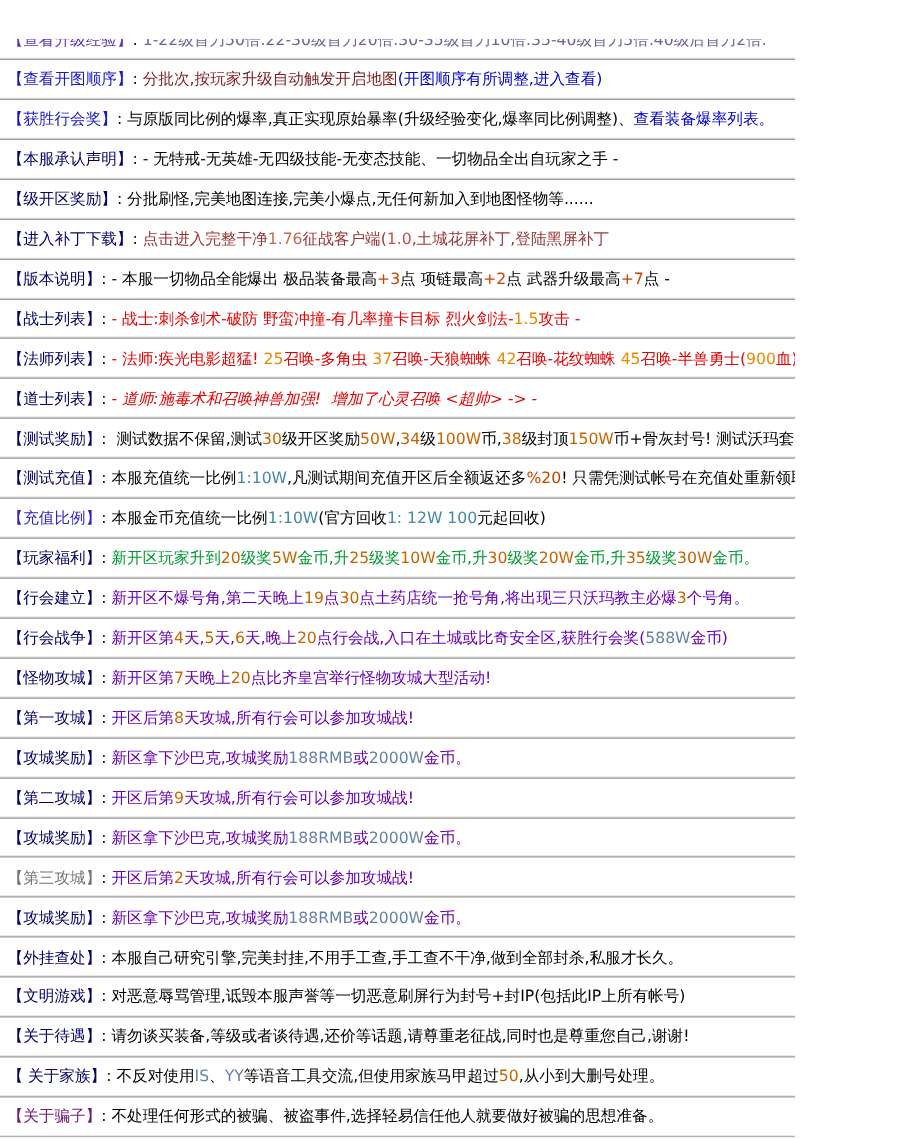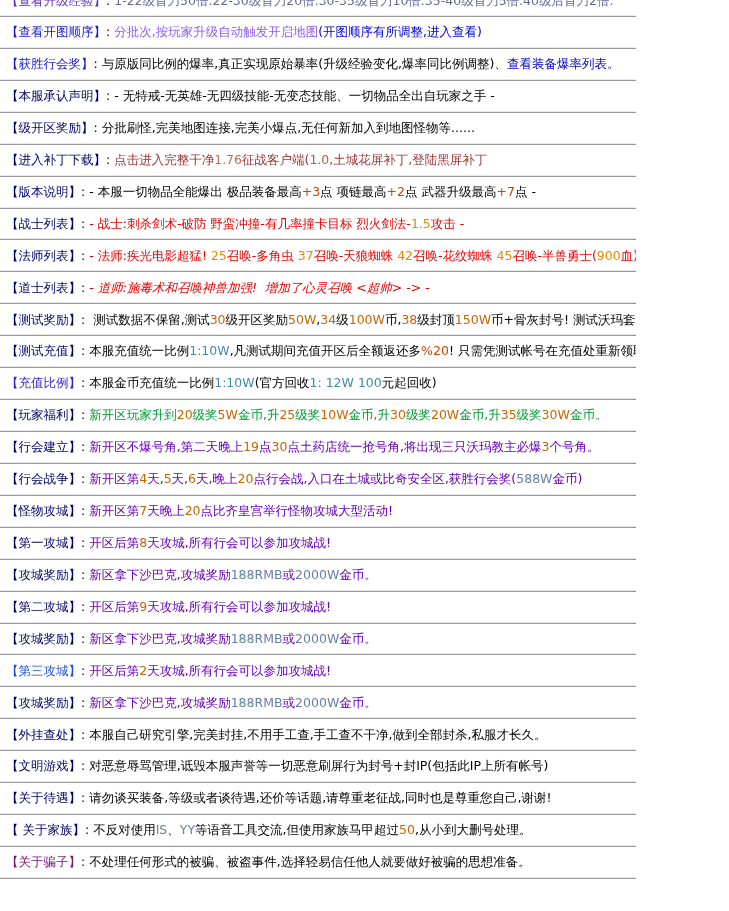--- a/index.html
+++ b/index.html
@@ -1,17 +1,17 @@
 <!DOCTYPE html>
 <html><head>
 <meta charset="utf-8">
 <style>
   html,body{margin:0;padding:0;background:#ffffff;}
   body{width:729px;font-family:"DejaVu Sans","Liberation Sans",sans-serif;font-size:12.5px;color:#000;}
-  #page{width:636px;overflow:hidden;background:#fff;}
+  #page{width:636px;overflow:hidden;background:#fff;margin-top:31px;}
   .row{
     display:flex;align-items:center;
     height:31.929px;box-sizing:border-box;
     padding-left:6px;padding-right:2px;
     border-bottom:1px solid #9a9a9a;
     box-shadow:inset 0 -2px 0 -1px #e9e9e9;
     white-space:pre;overflow:hidden;
     line-height:1.15;
   }
   .row.clipped{height:17px;align-items:flex-start;}
@@ -20,40 +20,40 @@
   .label{font-weight:normal;}
   .colon{color:#000;}
   .seg{}
   .seg.link{cursor:pointer;}
 </style>
 </head>
 <body>
 
 <div id="page">
     <div class="row clipped"><span class="rowinner"><span class="label" style="color: rgb(91, 51, 192);">【查看升级经验】</span><span class="colon">: </span><span class="content"><span class="seg" style="color: rgb(102, 102, 153);">1-22级首刀50倍.22-30级首刀20倍.30-35级首刀10倍.35-40级首刀5倍.40级后首刀2倍.</span></span></span></div>
-    <div class="row"><span class="rowinner"><span class="label" style="color: rgb(24, 24, 204);">【查看开图顺序】</span><span class="colon">: </span><span class="content"><span class="seg" style="color: #8b5cf6;">分批次,按玩家升级自动触发开启地图</span><span class="seg link" style="color: rgb(0, 0, 204);">(开图顺序有所调整,进入查看)</span></span></span></div>
+    <div class="row"><span class="rowinner"><span class="label" style="color: rgb(24, 24, 204);">【查看开图顺序】</span><span class="colon">: </span><span class="content"><span class="seg" style="color: #7f1d1d;">分批次,按玩家升级自动触发开启地图</span><span class="seg link" style="color: rgb(0, 0, 204);">(开图顺序有所调整,进入查看)</span></span></span></div>
     <div class="row"><span class="rowinner"><span class="label" style="color: rgb(24, 24, 204);">【获胜行会奖】</span><span class="colon">: </span><span class="content"><span class="seg" style="color: rgb(0, 0, 0);">与原版同比例的爆率,真正实现原始暴率(升级经验变化,爆率同比例调整)、</span><span class="seg link" style="color: rgb(0, 0, 204);">查看装备爆率列表。</span></span></span></div>
     <div class="row"><span class="rowinner"><span class="label" style="color: rgb(0, 0, 102);">【本服承认声明】</span><span class="colon">: </span><span class="content"><span class="seg" style="color: rgb(0, 0, 0);">- 无特戒-无英雄-无四级技能-无变态技能、一切物品全出自玩家之手 -</span></span></span></div>
     <div class="row"><span class="rowinner"><span class="label" style="color: rgb(0, 0, 102);">【级开区奖励】</span><span class="colon">: </span><span class="content"><span class="seg" style="color: rgb(0, 0, 0);">分批刷怪,完美地图连接,完美小爆点,无任何新加入到地图怪物等......</span></span></span></div>
     <div class="row"><span class="rowinner"><span class="label" style="color: rgb(0, 0, 102);">【进入补丁下载】</span><span class="colon">: </span><span class="content"><span class="seg link" style="color: rgb(153, 51, 51);">点击进入完整干净</span><span class="seg link" style="color: rgb(200, 106, 80);">1.76</span><span class="seg link" style="color: rgb(153, 51, 51);">征战客户端(</span><span class="seg link" style="color: rgb(200, 80, 68);">1.0</span><span class="seg link" style="color: rgb(153, 51, 51);">,土城花屏补丁,登陆黑屏补丁</span></span></span></div>
     <div class="row"><span class="rowinner"><span class="label" style="color: rgb(0, 0, 102);">【版本说明】</span><span class="colon">: </span><span class="content"><span class="seg" style="color: rgb(0, 0, 0);">- 本服一切物品全能爆出 极品装备最高</span><span class="seg" style="color: rgb(204, 68, 0);">+3</span><span class="seg" style="color: rgb(0, 0, 0);">点 项链最高</span><span class="seg" style="color: rgb(204, 68, 0);">+2</span><span class="seg" style="color: rgb(0, 0, 0);">点 武器升级最高</span><span class="seg" style="color: rgb(204, 68, 0);">+7</span><span class="seg" style="color: rgb(0, 0, 0);">点 -</span></span></span></div>
     <div class="row"><span class="rowinner"><span class="label" style="color: rgb(0, 0, 102);">【战士列表】</span><span class="colon">: </span><span class="content"><span class="seg" style="color: rgb(230, 0, 0);">- 战士:刺杀剑术-破防 野蛮冲撞-有几率撞卡目标 烈火剑法-</span><span class="seg" style="color: rgb(232, 138, 0);">1.5</span><span class="seg" style="color: rgb(230, 0, 0);">攻击 -</span></span></span></div>
     <div class="row"><span class="rowinner"><span class="label" style="color: rgb(0, 0, 102);">【法师列表】</span><span class="colon">: </span><span class="content"><span class="seg" style="color: rgb(230, 0, 0);">- 法师:疾光电影超猛! </span><span class="seg" style="color: rgb(232, 138, 0);">25</span><span class="seg" style="color: rgb(230, 0, 0);">召唤-多角虫 </span><span class="seg" style="color: rgb(232, 138, 0);">37</span><span class="seg" style="color: rgb(230, 0, 0);">召唤-天狼蜘蛛 </span><span class="seg" style="color: rgb(232, 138, 0);">42</span><span class="seg" style="color: rgb(230, 0, 0);">召唤-花纹蜘蛛 </span><span class="seg" style="color: rgb(232, 138, 0);">45</span><span class="seg" style="color: rgb(230, 0, 0);">召唤-半兽勇士(</span><span class="seg" style="color: rgb(232, 138, 0);">900</span><span class="seg" style="color: rgb(230, 0, 0);">血) - -</span></span></span></div>
     <div class="row"><span class="rowinner"><span class="label" style="color: rgb(0, 0, 102);">【道士列表】</span><span class="colon">: </span><span class="content"><span class="seg" style="color: rgb(230, 0, 0); font-style: italic;">- 道师:施毒术和召唤神兽加强!  增加了心灵召唤 &lt;超帅&gt; -&gt; -</span></span></span></div>
     <div class="row"><span class="rowinner"><span class="label" style="color: rgb(0, 0, 102);">【测试奖励】</span><span class="colon">: </span><span class="content"><span class="seg" style="color: rgb(0, 0, 0);"> 测试数据不保留,测试</span><span class="seg" style="color: rgb(200, 100, 0);">30</span><span class="seg" style="color: rgb(0, 0, 0);">级开区奖励</span><span class="seg" style="color: rgb(200, 100, 0);">50W</span><span class="seg" style="color: rgb(0, 0, 0);">,</span><span class="seg" style="color: rgb(200, 100, 0);">34</span><span class="seg" style="color: rgb(0, 0, 0);">级</span><span class="seg" style="color: rgb(200, 100, 0);">100W</span><span class="seg" style="color: rgb(0, 0, 0);">币,</span><span class="seg" style="color: rgb(200, 100, 0);">38</span><span class="seg" style="color: rgb(0, 0, 0);">级封顶</span><span class="seg" style="color: rgb(200, 100, 0);">150W</span><span class="seg" style="color: rgb(0, 0, 0);">币+骨灰封号! 测试沃玛套回收</span><span class="seg" style="color: rgb(200, 100, 0);">60W</span><span class="seg" style="color: rgb(0, 0, 0);">。</span></span></span></div>
     <div class="row"><span class="rowinner"><span class="label" style="color: rgb(0, 0, 102);">【测试充值】</span><span class="colon">: </span><span class="content"><span class="seg" style="color: rgb(0, 0, 0);">本服充值统一比例</span><span class="seg" style="color: rgb(68, 136, 170);">1:10W</span><span class="seg" style="color: rgb(0, 0, 0);">,凡测试期间充值开区后全额返还多</span><span class="seg" style="color: rgb(204, 68, 0);">%20</span><span class="seg" style="color: rgb(0, 0, 0);">! 只需凭测试帐号在充值处重新领取即可!</span></span></span></div>
     <div class="row"><span class="rowinner"><span class="label" style="color: rgb(51, 34, 204);">【充值比例】</span><span class="colon">: </span><span class="content"><span class="seg" style="color: rgb(0, 0, 0);">本服金币充值统一比例</span><span class="seg" style="color: rgb(68, 136, 170);">1:10W</span><span class="seg" style="color: rgb(0, 0, 0);">(官方回收</span><span class="seg" style="color: rgb(68, 136, 170);">1: 12W 100</span><span class="seg" style="color: rgb(0, 0, 0);">元起回收)</span></span></span></div>
     <div class="row"><span class="rowinner"><span class="label" style="color: rgb(0, 0, 102);">【玩家福利】</span><span class="colon">: </span><span class="content"><span class="seg" style="color: rgb(0, 153, 51);">新开区玩家升到</span><span class="seg" style="color: rgb(200, 100, 0);">20</span><span class="seg" style="color: rgb(0, 153, 51);">级奖</span><span class="seg" style="color: rgb(200, 100, 0);">5W</span><span class="seg" style="color: rgb(0, 153, 51);">金币,升</span><span class="seg" style="color: rgb(200, 100, 0);">25</span><span class="seg" style="color: rgb(0, 153, 51);">级奖</span><span class="seg" style="color: rgb(200, 100, 0);">10W</span><span class="seg" style="color: rgb(0, 153, 51);">金币,升</span><span class="seg" style="color: rgb(200, 100, 0);">30</span><span class="seg" style="color: rgb(0, 153, 51);">级奖</span><span class="seg" style="color: rgb(200, 100, 0);">20W</span><span class="seg" style="color: rgb(0, 153, 51);">金币,升</span><span class="seg" style="color: rgb(200, 100, 0);">35</span><span class="seg" style="color: rgb(0, 153, 51);">级奖</span><span class="seg" style="color: rgb(200, 100, 0);">30W</span><span class="seg" style="color: rgb(0, 153, 51);">金币。</span></span></span></div>
     <div class="row"><span class="rowinner"><span class="label" style="color: rgb(0, 0, 102);">【行会建立】</span><span class="colon">: </span><span class="content"><span class="seg" style="color: rgb(102, 0, 187);">新开区不爆号角,第二天晚上</span><span class="seg" style="color: rgb(200, 100, 0);">19</span><span class="seg" style="color: rgb(102, 0, 187);">点</span><span class="seg" style="color: rgb(200, 100, 0);">30</span><span class="seg" style="color: rgb(102, 0, 187);">点土药店统一抢号角,将出现三只沃玛教主必爆</span><span class="seg" style="color: rgb(200, 100, 0);">3</span><span class="seg" style="color: rgb(102, 0, 187);">个号角。</span></span></span></div>
     <div class="row"><span class="rowinner"><span class="label" style="color: rgb(0, 0, 102);">【行会战争】</span><span class="colon">: </span><span class="content"><span class="seg" style="color: rgb(102, 0, 187);">新开区第</span><span class="seg" style="color: rgb(200, 100, 0);">4</span><span class="seg" style="color: rgb(102, 0, 187);">天,</span><span class="seg" style="color: rgb(200, 100, 0);">5</span><span class="seg" style="color: rgb(102, 0, 187);">天,</span><span class="seg" style="color: rgb(200, 100, 0);">6</span><span class="seg" style="color: rgb(102, 0, 187);">天,晚上</span><span class="seg" style="color: rgb(200, 100, 0);">20</span><span class="seg" style="color: rgb(102, 0, 187);">点行会战,入口在土城或比奇安全区,获胜行会奖(</span><span class="seg" style="color: rgb(102, 128, 170);">588W</span><span class="seg" style="color: rgb(102, 0, 187);">金币)</span></span></span></div>
     <div class="row"><span class="rowinner"><span class="label" style="color: rgb(0, 0, 102);">【怪物攻城】</span><span class="colon">: </span><span class="content"><span class="seg" style="color: rgb(102, 0, 187);">新开区第</span><span class="seg" style="color: rgb(200, 100, 0);">7</span><span class="seg" style="color: rgb(102, 0, 187);">天晚上</span><span class="seg" style="color: rgb(200, 100, 0);">20</span><span class="seg" style="color: rgb(102, 0, 187);">点比齐皇宫举行怪物攻城大型活动!</span></span></span></div>
     <div class="row"><span class="rowinner"><span class="label" style="color: rgb(0, 0, 102);">【第一攻城】</span><span class="colon">: </span><span class="content"><span class="seg" style="color: rgb(102, 0, 187);">开区后第</span><span class="seg" style="color: rgb(200, 100, 0);">8</span><span class="seg" style="color: rgb(102, 0, 187);">天攻城,所有行会可以参加攻城战!</span></span></span></div>
     <div class="row"><span class="rowinner"><span class="label" style="color: rgb(0, 0, 102);">【攻城奖励】</span><span class="colon">: </span><span class="content"><span class="seg" style="color: rgb(102, 0, 187);">新区拿下沙巴克,攻城奖励</span><span class="seg" style="color: rgb(102, 128, 170);">188RMB</span><span class="seg" style="color: rgb(102, 0, 187);">或</span><span class="seg" style="color: rgb(102, 128, 170);">2000W</span><span class="seg" style="color: rgb(102, 0, 187);">金币。</span></span></span></div>
     <div class="row"><span class="rowinner"><span class="label" style="color: rgb(0, 0, 102);">【第二攻城】</span><span class="colon">: </span><span class="content"><span class="seg" style="color: rgb(102, 0, 187);">开区后第</span><span class="seg" style="color: rgb(200, 100, 0);">9</span><span class="seg" style="color: rgb(102, 0, 187);">天攻城,所有行会可以参加攻城战!</span></span></span></div>
     <div class="row"><span class="rowinner"><span class="label" style="color: rgb(0, 0, 102);">【攻城奖励】</span><span class="colon">: </span><span class="content"><span class="seg" style="color: rgb(102, 0, 187);">新区拿下沙巴克,攻城奖励</span><span class="seg" style="color: rgb(102, 128, 170);">188RMB</span><span class="seg" style="color: rgb(102, 0, 187);">或</span><span class="seg" style="color: rgb(102, 128, 170);">2000W</span><span class="seg" style="color: rgb(102, 0, 187);">金币。</span></span></span></div>
-    <div class="row"><span class="rowinner"><span class="label" style="color: #1d4ed8;">【第三攻城】</span><span class="colon">: </span><span class="content"><span class="seg" style="color: rgb(102, 0, 187);">开区后第</span><span class="seg" style="color: rgb(200, 100, 0);">2</span><span class="seg" style="color: rgb(102, 0, 187);">天攻城,所有行会可以参加攻城战!</span></span></span></div>
+    <div class="row"><span class="rowinner"><span class="label" style="color: #737373;">【第三攻城】</span><span class="colon">: </span><span class="content"><span class="seg" style="color: rgb(102, 0, 187);">开区后第</span><span class="seg" style="color: rgb(200, 100, 0);">2</span><span class="seg" style="color: rgb(102, 0, 187);">天攻城,所有行会可以参加攻城战!</span></span></span></div>
     <div class="row"><span class="rowinner"><span class="label" style="color: rgb(0, 0, 102);">【攻城奖励】</span><span class="colon">: </span><span class="content"><span class="seg" style="color: rgb(102, 0, 187);">新区拿下沙巴克,攻城奖励</span><span class="seg" style="color: rgb(102, 128, 170);">188RMB</span><span class="seg" style="color: rgb(102, 0, 187);">或</span><span class="seg" style="color: rgb(102, 128, 170);">2000W</span><span class="seg" style="color: rgb(102, 0, 187);">金币。</span></span></span></div>
     <div class="row"><span class="rowinner"><span class="label" style="color: rgb(0, 0, 102);">【外挂查处】</span><span class="colon">: </span><span class="content"><span class="seg" style="color: rgb(0, 0, 0);">本服自己研究引擎,完美封挂,不用手工查,手工查不干净,做到全部封杀,私服才长久。</span></span></span></div>
     <div class="row"><span class="rowinner"><span class="label" style="color: rgb(0, 0, 102);">【文明游戏】</span><span class="colon">: </span><span class="content"><span class="seg" style="color: rgb(0, 0, 0);">对恶意辱骂管理,诋毁本服声誉等一切恶意刷屏行为封号+封IP(包括此IP上所有帐号)</span></span></span></div>
     <div class="row"><span class="rowinner"><span class="label" style="color: rgb(0, 0, 102);">【关于待遇】</span><span class="colon">: </span><span class="content"><span class="seg" style="color: rgb(0, 0, 0);">请勿谈买装备,等级或者谈待遇,还价等话题,请尊重老征战,同时也是尊重您自己,谢谢!</span></span></span></div>
     <div class="row"><span class="rowinner"><span class="label" style="color: rgb(0, 0, 102);">【 关于家族】</span><span class="colon">: </span><span class="content"><span class="seg" style="color: rgb(0, 0, 0);">不反对使用</span><span class="seg" style="color: rgb(102, 128, 170);">IS</span><span class="seg" style="color: rgb(0, 0, 0);">、</span><span class="seg" style="color: rgb(102, 128, 170);">YY</span><span class="seg" style="color: rgb(0, 0, 0);">等语音工具交流,但使用家族马甲超过</span><span class="seg" style="color: rgb(200, 100, 0);">50</span><span class="seg" style="color: rgb(0, 0, 0);">,从小到大删号处理。</span></span></span></div>
     <div class="row"><span class="rowinner"><span class="label" style="color: #701a75;">【关于骗子】</span><span class="colon">: </span><span class="content"><span class="seg" style="color: rgb(0, 0, 0);">不处理任何形式的被骗、被盗事件,选择轻易信任他人就要做好被骗的思想准备。</span></span></span></div>
   </div>
 
 </body></html>

